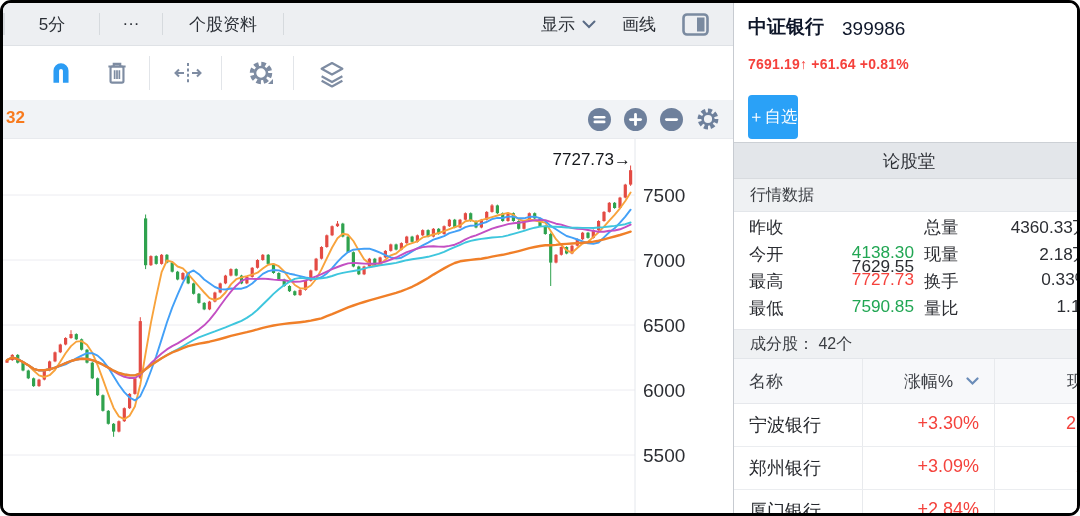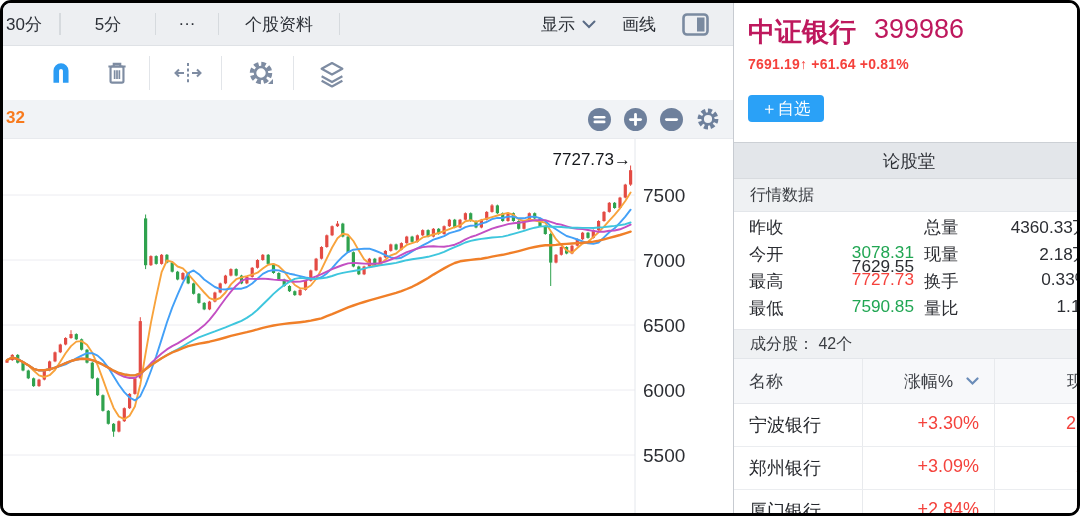--- a/index.html
+++ b/index.html
@@ -23,26 +23,26 @@
   .legend-partial{position:absolute;left:3px;top:8px;font-size:17px;font-weight:bold;color:#f87a1d;}
   .strip-icons{position:absolute;right:12px;top:6px;display:flex;align-items:center;gap:11px;}
   
   .chart{position:absolute;left:0;top:135px;width:730px;height:378px;background:#fff;}
   .ylabel{position:absolute;font-size:19px;color:#2c2e33;}
   .price-callout{position:absolute;left:520px;top:12px;width:108px;text-align:right;
     font-size:17px;font-weight:500;color:#15171b;}
   
   .panel{position:absolute;left:730px;top:0;width:350px;height:516px;background:#fff;
     border-left:1px solid #c7cbd1;box-sizing:border-box;}
-  .p-title{position:absolute;left:14px;top:11px;font-size:27px;font-weight:600;color:#be185d;
-    display:flex;align-items:flex-start;gap:18px;white-space:nowrap;}
+  .p-title{position:absolute;left:14px;top:11px;font-size:19px;font-weight:600;color:#0f172a;
+    display:flex;align-items:flex-end;gap:18px;white-space:nowrap;}
   .p-code{font-weight:500;}
   .p-price{position:absolute;left:14px;top:53px;font-size:14px;font-weight:700;color:#f5413c;
     white-space:nowrap;letter-spacing:.2px;}
-  .watch-btn{position:absolute;left:14px;top:92px;height:27px;padding:0 13px;background:#2aa1f7;
+  .watch-btn{position:absolute;left:14px;top:92px;height:44px;padding:0 0;background:#2aa1f7;
     color:#fff;font-size:16.5px;border:none;border-radius:4px;display:flex;align-items:center;}
   .p-tabs{position:absolute;left:0;top:139px;width:350px;height:37px;display:flex;
     border-top:1px solid #ccd0d5;border-bottom:1px solid #d8dbdf;box-sizing:border-box;font-size:17.5px;color:#2e3137;}
   .p-tab{height:100%;display:flex;align-items:center;justify-content:center;}
   .p-tab.active{width:206px;background:#eff1f4;border-right:1px solid #ccd0d5;box-sizing:border-box;}
   .p-tab.rest{flex:1;background:#e3e6ea;}
   .sec-bar{position:absolute;left:0;width:350px;background:#eff1f3;border-bottom:1px solid #e3e6ea;
     font-size:16px;color:#3a3d42;display:flex;align-items:center;padding-left:16px;box-sizing:border-box;}
   .q-row{position:absolute;left:0;width:350px;height:27px;font-size:17.2px;}
   .q-l1{position:absolute;left:15px;top:2px;color:#2c2e33;}
@@ -59,23 +59,20 @@
   .hdr-chg{position:absolute;left:125px;top:11px;width:120px;display:flex;align-items:center;justify-content:flex-end;gap:13px;}
   .hdr-price{position:absolute;left:260px;top:11px;width:90px;text-align:right;}
   svg{display:block;}
 </style>
 </head>
 <body>
 
 <div class="frame">
 
   <div class="topbar">
-    <div class="tb-cell" style="width:56px;overflow:hidden;">
-      <span style="margin-left:-14px;">30分</span>
-    </div>
     <div class="tb-div"></div>
     <div class="tb-div"></div>
     <div class="tb-cell" style="width:94px;">
       <span>5分</span>
     </div>
     <div class="tb-div"></div>
     <div class="tb-cell" style="width:62px;">
       <span>···</span>
     </div>
     <div class="tb-div"></div>
@@ -442,21 +439,21 @@
     </div>
 
     <div class="q-row" style="top:210px;">
       <span class="q-l1">昨收</span>
       <span class="q-v1" style="color: rgb(44, 46, 51); margin-top: 41px;">7629.55</span>
       <span class="q-l2">总量</span>
       <span class="q-v2" style="color: rgb(44, 46, 51);">4360.33万</span>
     </div>
     <div class="q-row" style="top:237px;">
       <span class="q-l1">今开</span>
-      <span class="q-v1" style="color: rgb(33, 166, 83);">3078.31</span>
+      <span class="q-v1" style="color: rgb(33, 166, 83);">4138.30</span>
       <span class="q-l2">现量</span>
       <span class="q-v2" style="color: rgb(44, 46, 51);">2.18万</span>
     </div>
     <div class="q-row" style="top:264px;">
       <span class="q-l1">最高</span>
       <span class="q-v1" style="color: rgb(245, 65, 60);">7727.73</span>
       <span class="q-l2">换手</span>
       <span class="q-v2" style="color: rgb(44, 46, 51);">0.33%</span>
     </div>
     <div class="q-row" style="top:291px;">

